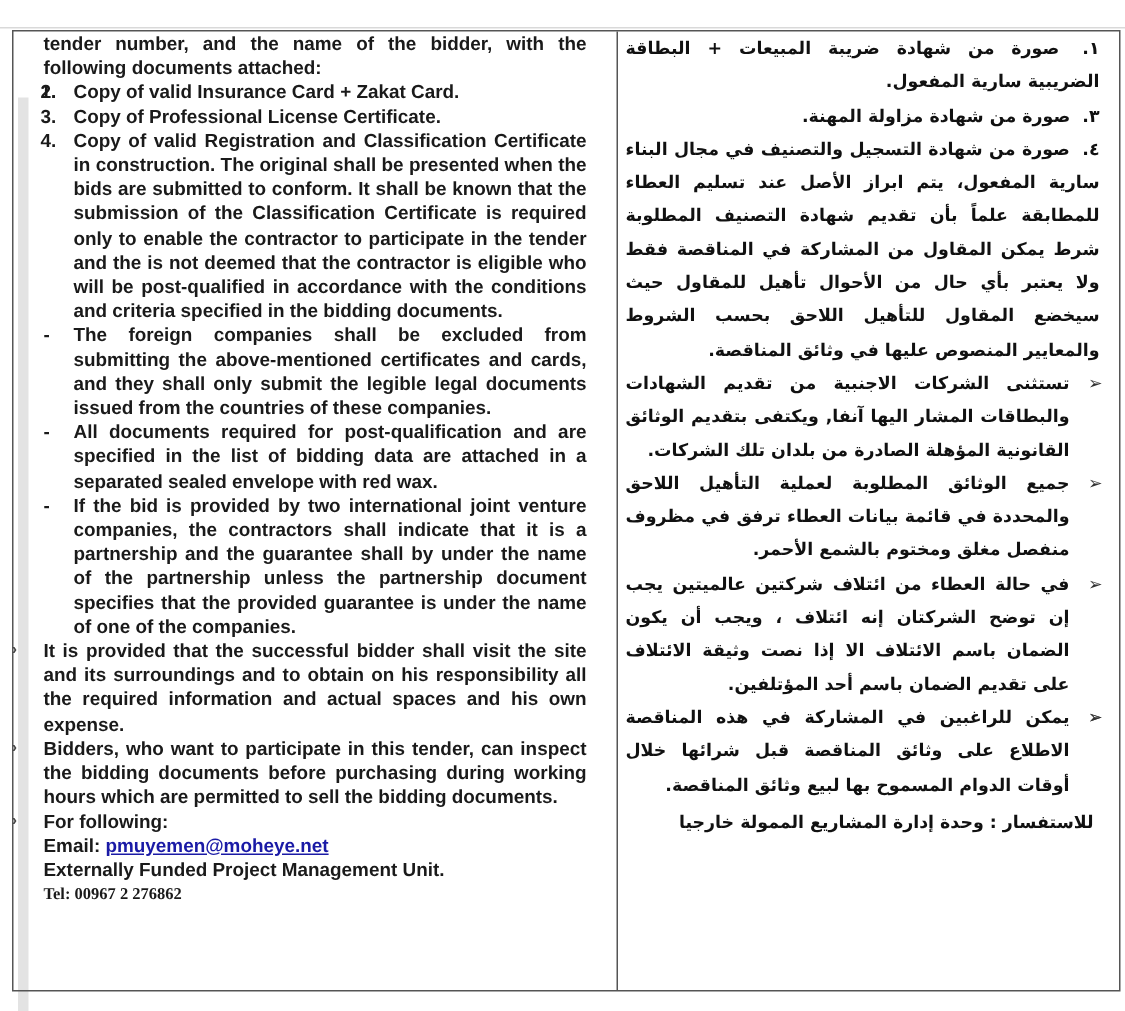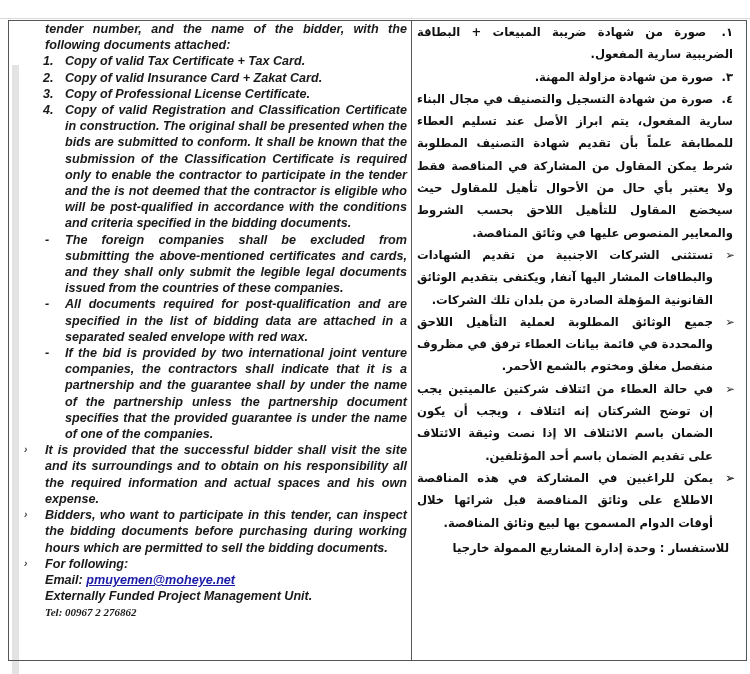--- a/index.html
+++ b/index.html
@@ -19,23 +19,23 @@
       border: 1px solid #555; box-sizing: border-box;
     }
     .divider {
       position: absolute; left: 402px; top: 0; bottom: 0; width: 1px; background: #555;
     }
     .gutter {
       position: absolute; left: 12px; top: 65px; width: 7px; height: 609px;
       background: #e3e3e3;
     }
     .col-en {
-      position: absolute; left: 28px; top: 0; width: 370px;
+      position: absolute; left: 12px; top: 0; width: 370px;
       font-family: "Liberation Sans", sans-serif;
-      font-size: 12.6px; line-height: 16.2px; font-weight: bold; color: #1a1a1a; font-style: italic;
+      font-size: 12.6px; line-height: 16.2px; font-weight: bold; color: #1a1a1a;
     }
     .col-en p { margin: 0; text-align: justify; }
     .en-intro { padding-left: 8px; }
     .num-row, .dash-row, .arrow-row { position: relative; }
     .num-row { padding-left: 28px; }
     .num-row .marker { position: absolute; left: 6px; top: 0; }
     .dash-row { padding-left: 28px; }
     .dash-row .marker { position: absolute; left: 8px; top: 0; }
     .arrow-row { padding-left: 8px; }
     .arrow-row .marker { position: absolute; left: -13px; top: 0; font-size: 10px; color: #444; }
@@ -63,21 +63,20 @@
 <div class="gutter"></div>
 
 <div class="table">
   <div class="divider"></div>
 
   <div class="col-en">
     <p class="en-intro">tender number, and the name of the bidder, with the following documents attached:</p>
 
     <p class="num-row">
       <span class="marker">1.</span>
-      <span>Copy of valid Tax Certificate + Tax Card.</span>
     </p>
     <p class="num-row">
       <span class="marker">2.</span>
       <span>Copy of valid Insurance Card + Zakat Card.</span>
     </p>
     <p class="num-row">
       <span class="marker">3.</span>
       <span>Copy of Professional License Certificate.</span>
     </p>
     <p class="num-row">

